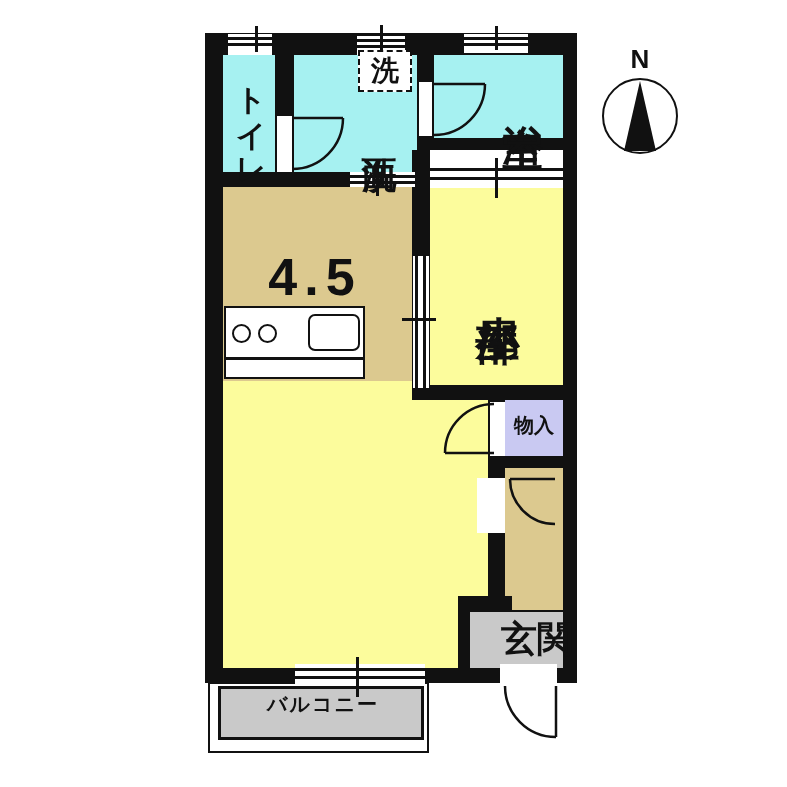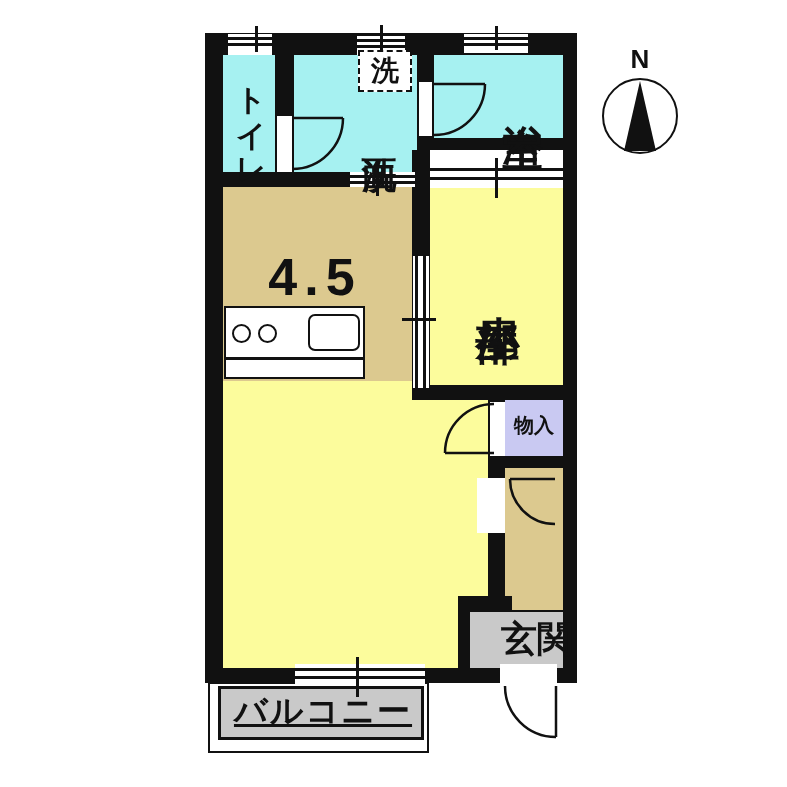--- a/index.html
+++ b/index.html
@@ -125,16 +125,16 @@
     <path d="M640,81 L656,151 L624,151 Z" fill="#111" stroke="none"></path>
   </svg>
 
   <div class="lbl vert" style="left:233px;top:62px;width:34px;height:115px;font-size:30px;">トイレ</div>
   <div class="lbl vert" style="left:359px;top:90px;width:38px;height:82px;font-size:35px;">洗面</div>
   <div class="lbl vert" style="left:500px;top:50px;width:44px;height:88px;font-size:41px;">浴室</div>
   <div class="lbl" style="left:250px;top:250px;width:130px;height:56px;font-size:52px;letter-spacing:7px;">4.5</div>
   <div class="lbl vert" style="left:473px;top:194px;width:48px;height:180px;font-size:44px;">小部屋</div>
   <div class="lbl" style="left:504px;top:415px;width:60px;height:30px;font-size:20px;">物入</div>
   <div class="lbl" style="left:492px;top:620px;width:90px;height:46px;font-size:36px;">玄関</div>
-  <div class="lbl" style="left:228px;top:694px;width:190px;height:36px;font-size:33px;letter-spacing:2px;text-decoration:underline;">バルコニー</div>
+  <div class="lbl" style="left:228px;top:694px;width:190px;height:36px;font-size:20px;letter-spacing:2px;">バルコニー</div>
   <div class="lbl" style="left:620px;top:46px;width:40px;height:28px;font-size:26px;font-weight:600;">N</div>
 
 </div>
 
 </body></html>

